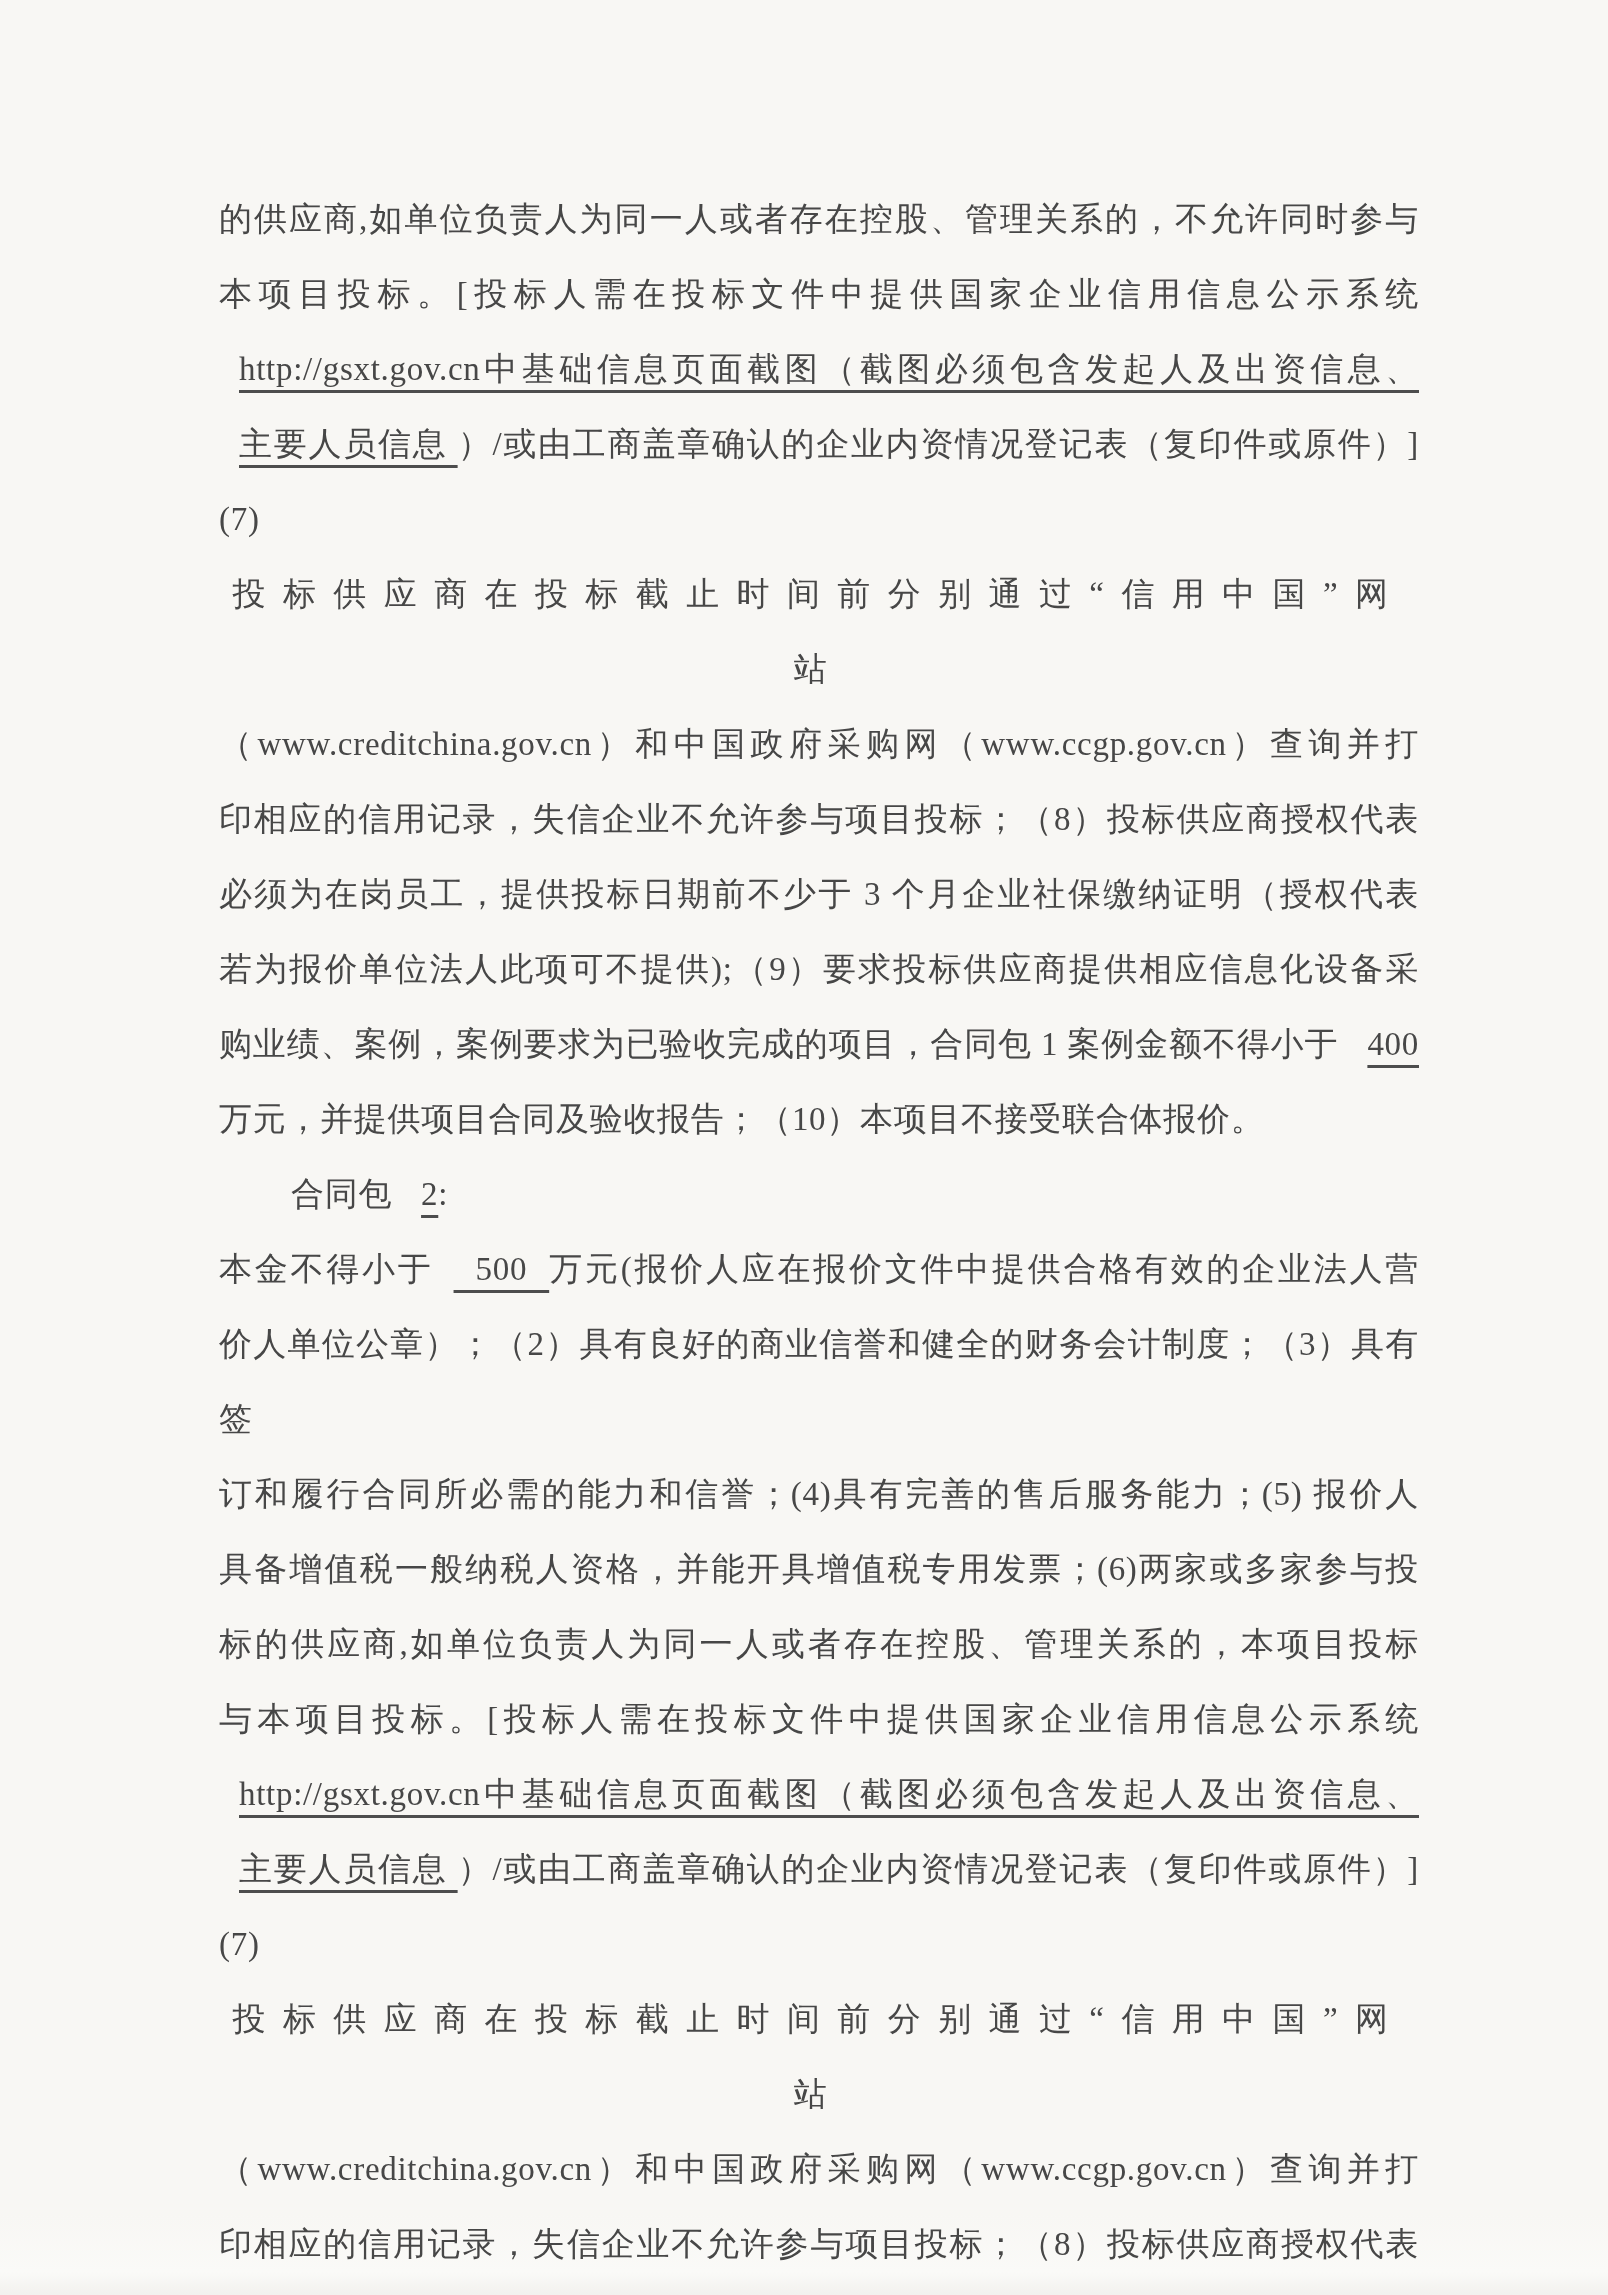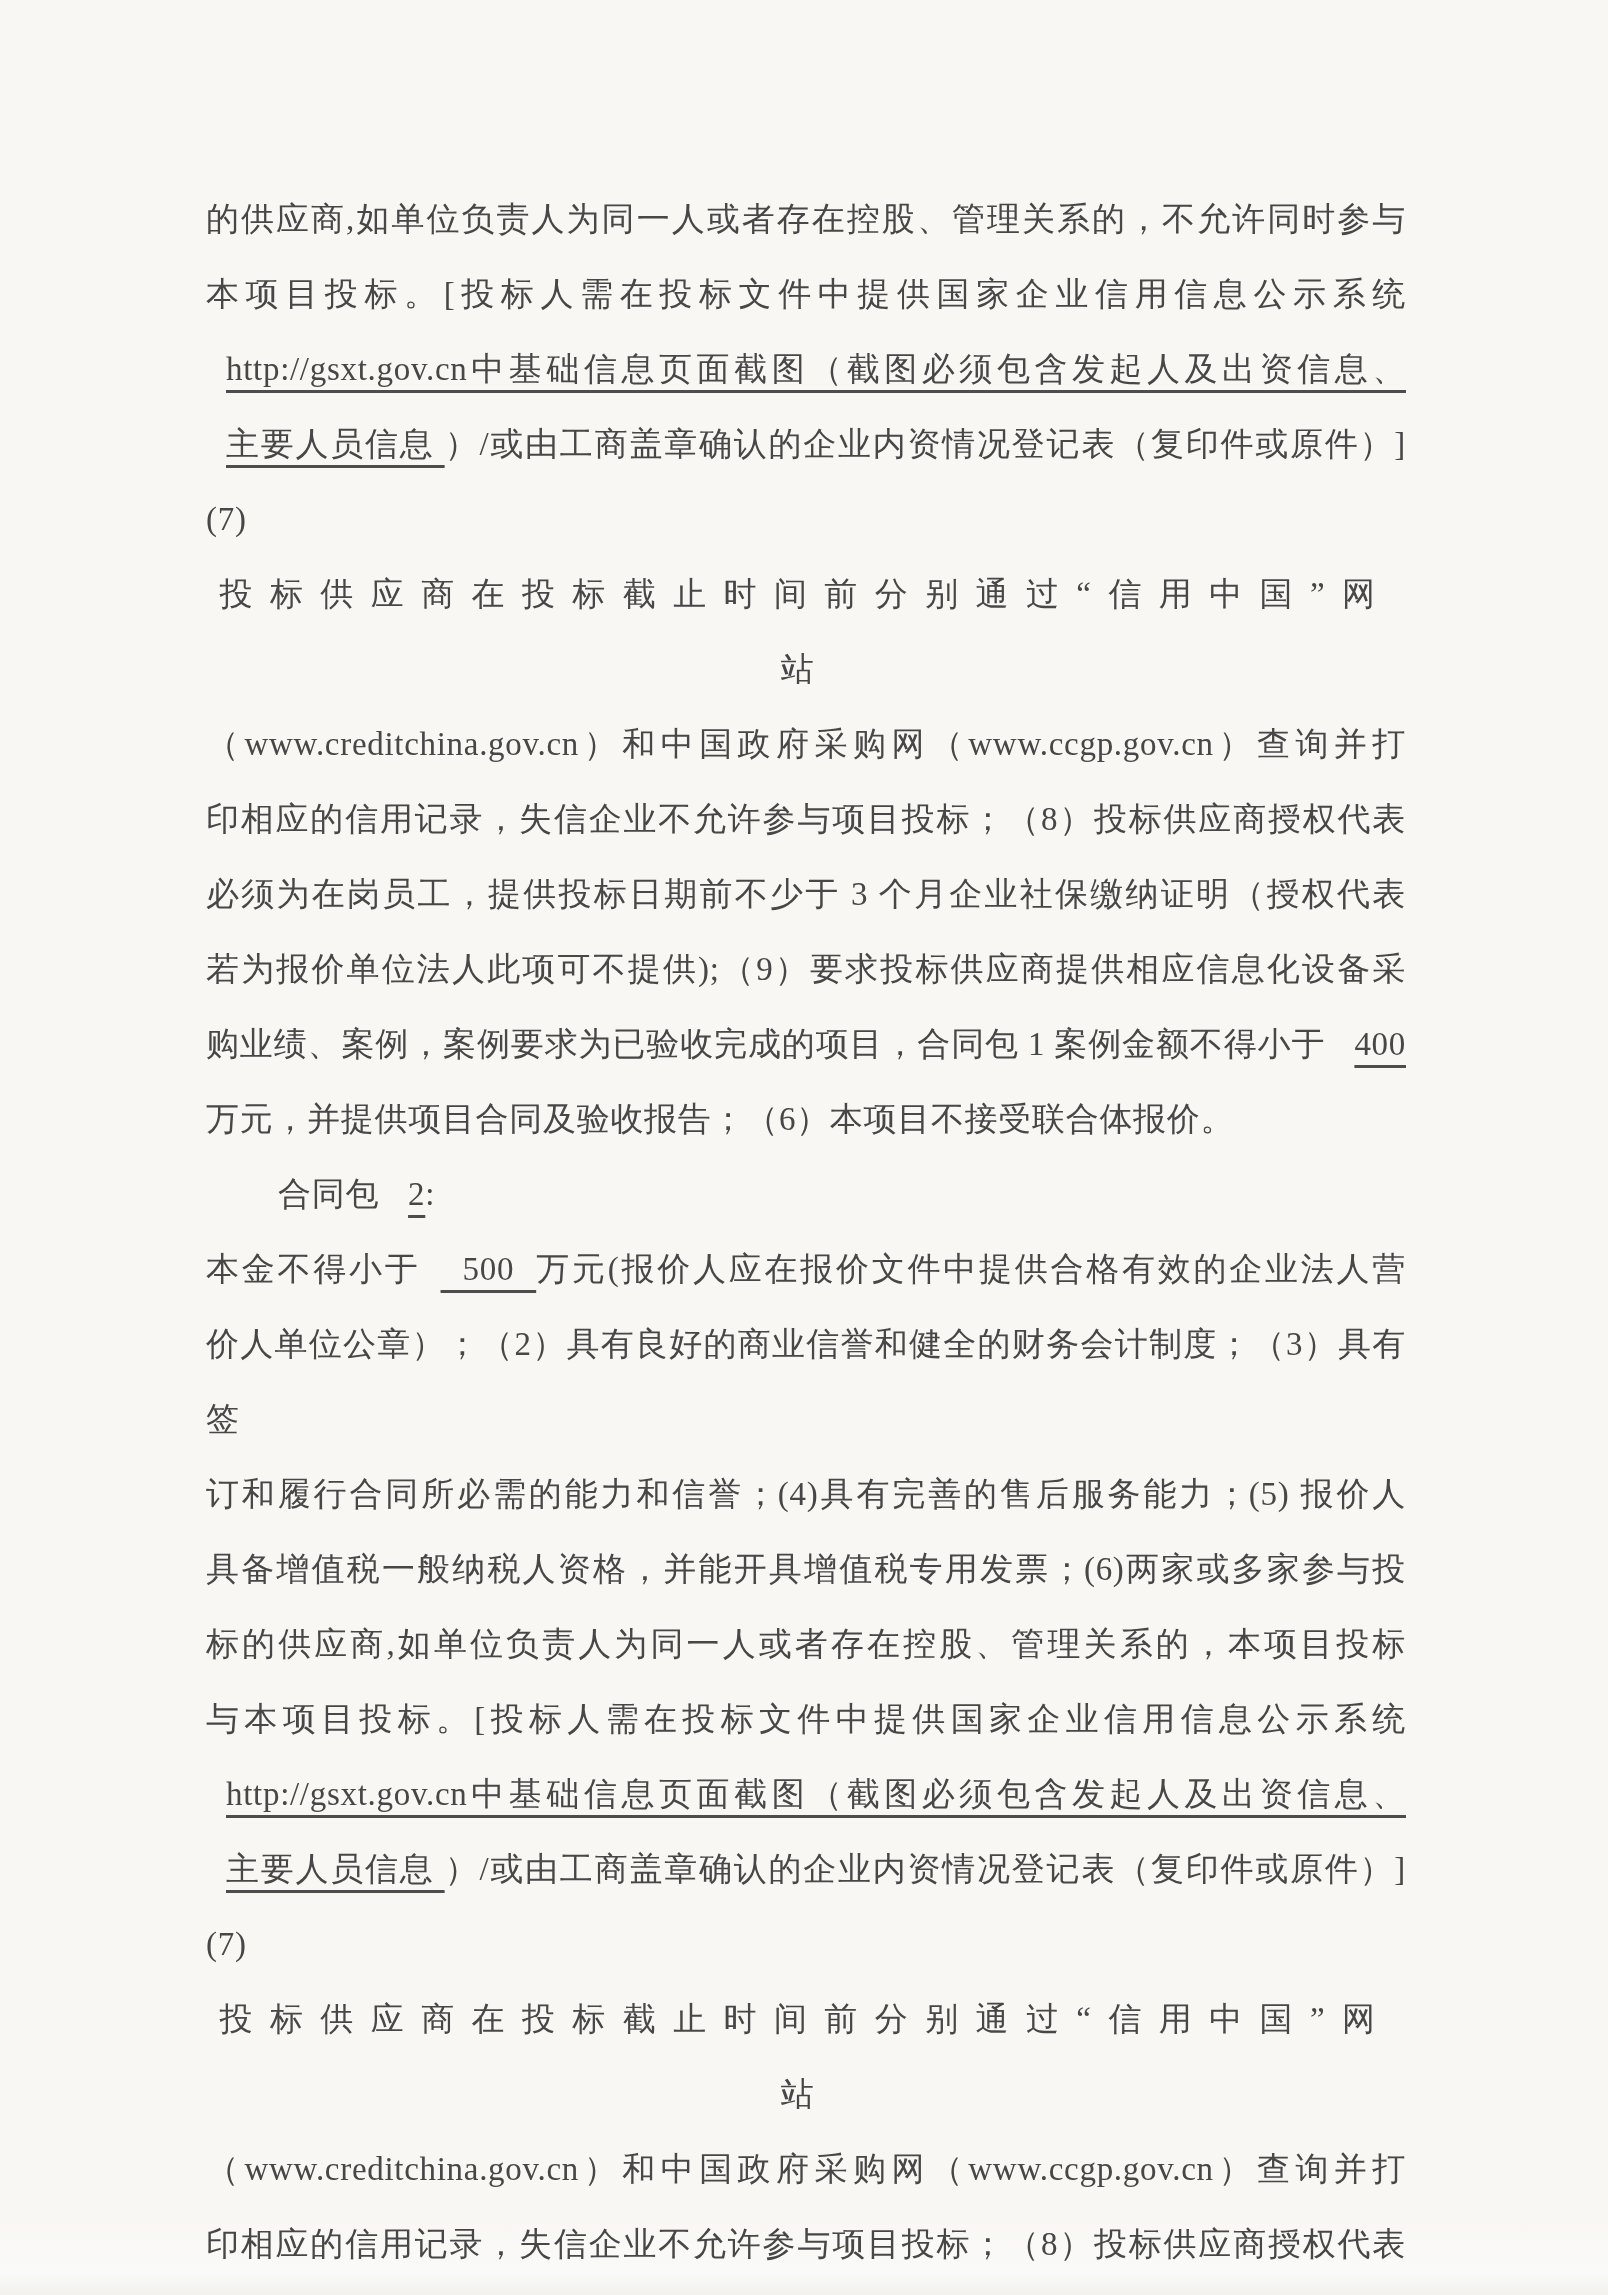--- a/index.html
+++ b/index.html
@@ -9,21 +9,21 @@
     font-family:"Liberation Serif","DejaVu Serif",serif;
   }
   .page{
     position:relative;
     width:1609px;height:2295px;
     background:linear-gradient(#f8f7f4 0%,#f8f7f4 96.5%,#fafaf8 99%,#f2f1ee 100%);
     overflow:hidden;
   }
   .textblock{
     position:absolute;
-    left:206px;top:182px;width:1200px;
+    left:219px;top:182px;width:1200px;
     color:#474747;
   }
   .line{
     margin:0;padding:0;
     font-size:33px;
     line-height:75px;
     white-space:normal;
     letter-spacing:0.7px;
   }
   .jl{text-align:justify;text-align-last:justify;}
@@ -56,21 +56,21 @@
     <p class="line jl"><span>（www.creditchina.gov.cn）和中国政府采购网（www.ccgp.gov.cn）查询并打</span></p>
 
     <p class="line jl"><span>印相应的信用记录，失信企业不允许参与项目投标；（8）投标供应商授权代表</span></p>
 
     <p class="line jl"><span>必须为在岗员工，提供投标日期前不少于 3 个月企业社保缴纳证明（授权代表</span></p>
 
     <p class="line jl"><span>若为报价单位法人此项可不提供);（9）要求投标供应商提供相应信息化设备采</span></p>
 
     <p class="line jl"><span>购业绩、案例，案例要求为已验收完成的项目，合同包 1 案例金额不得小于 </span><span class="u">400</span></p>
 
-    <p class="line"><span>万元，并提供项目合同及验收报告；（6）本项目不接受联合体报价。</span></p>
+    <p class="line"><span>万元，并提供项目合同及验收报告；（10）本项目不接受联合体报价。</span></p>
 
     <p class="line indent"><span>合同包 </span><span class="u">2</span><span>:</span></p>
 
 
     <p class="line jl"><span>本金不得小于</span><span class="u">&nbsp;&nbsp;500&nbsp;&nbsp;</span><span>万元(报价人应在报价文件中提供合格有效的企业法人营</span></p>
 
 
     <p class="line jl"><span>价人单位公章）；（2）具有良好的商业信誉和健全的财务会计制度；（3）具有签</span></p>
 
     <p class="line jl"><span>订和履行合同所必需的能力和信誉；(4)具有完善的售后服务能力；(5) 报价人</span></p>

